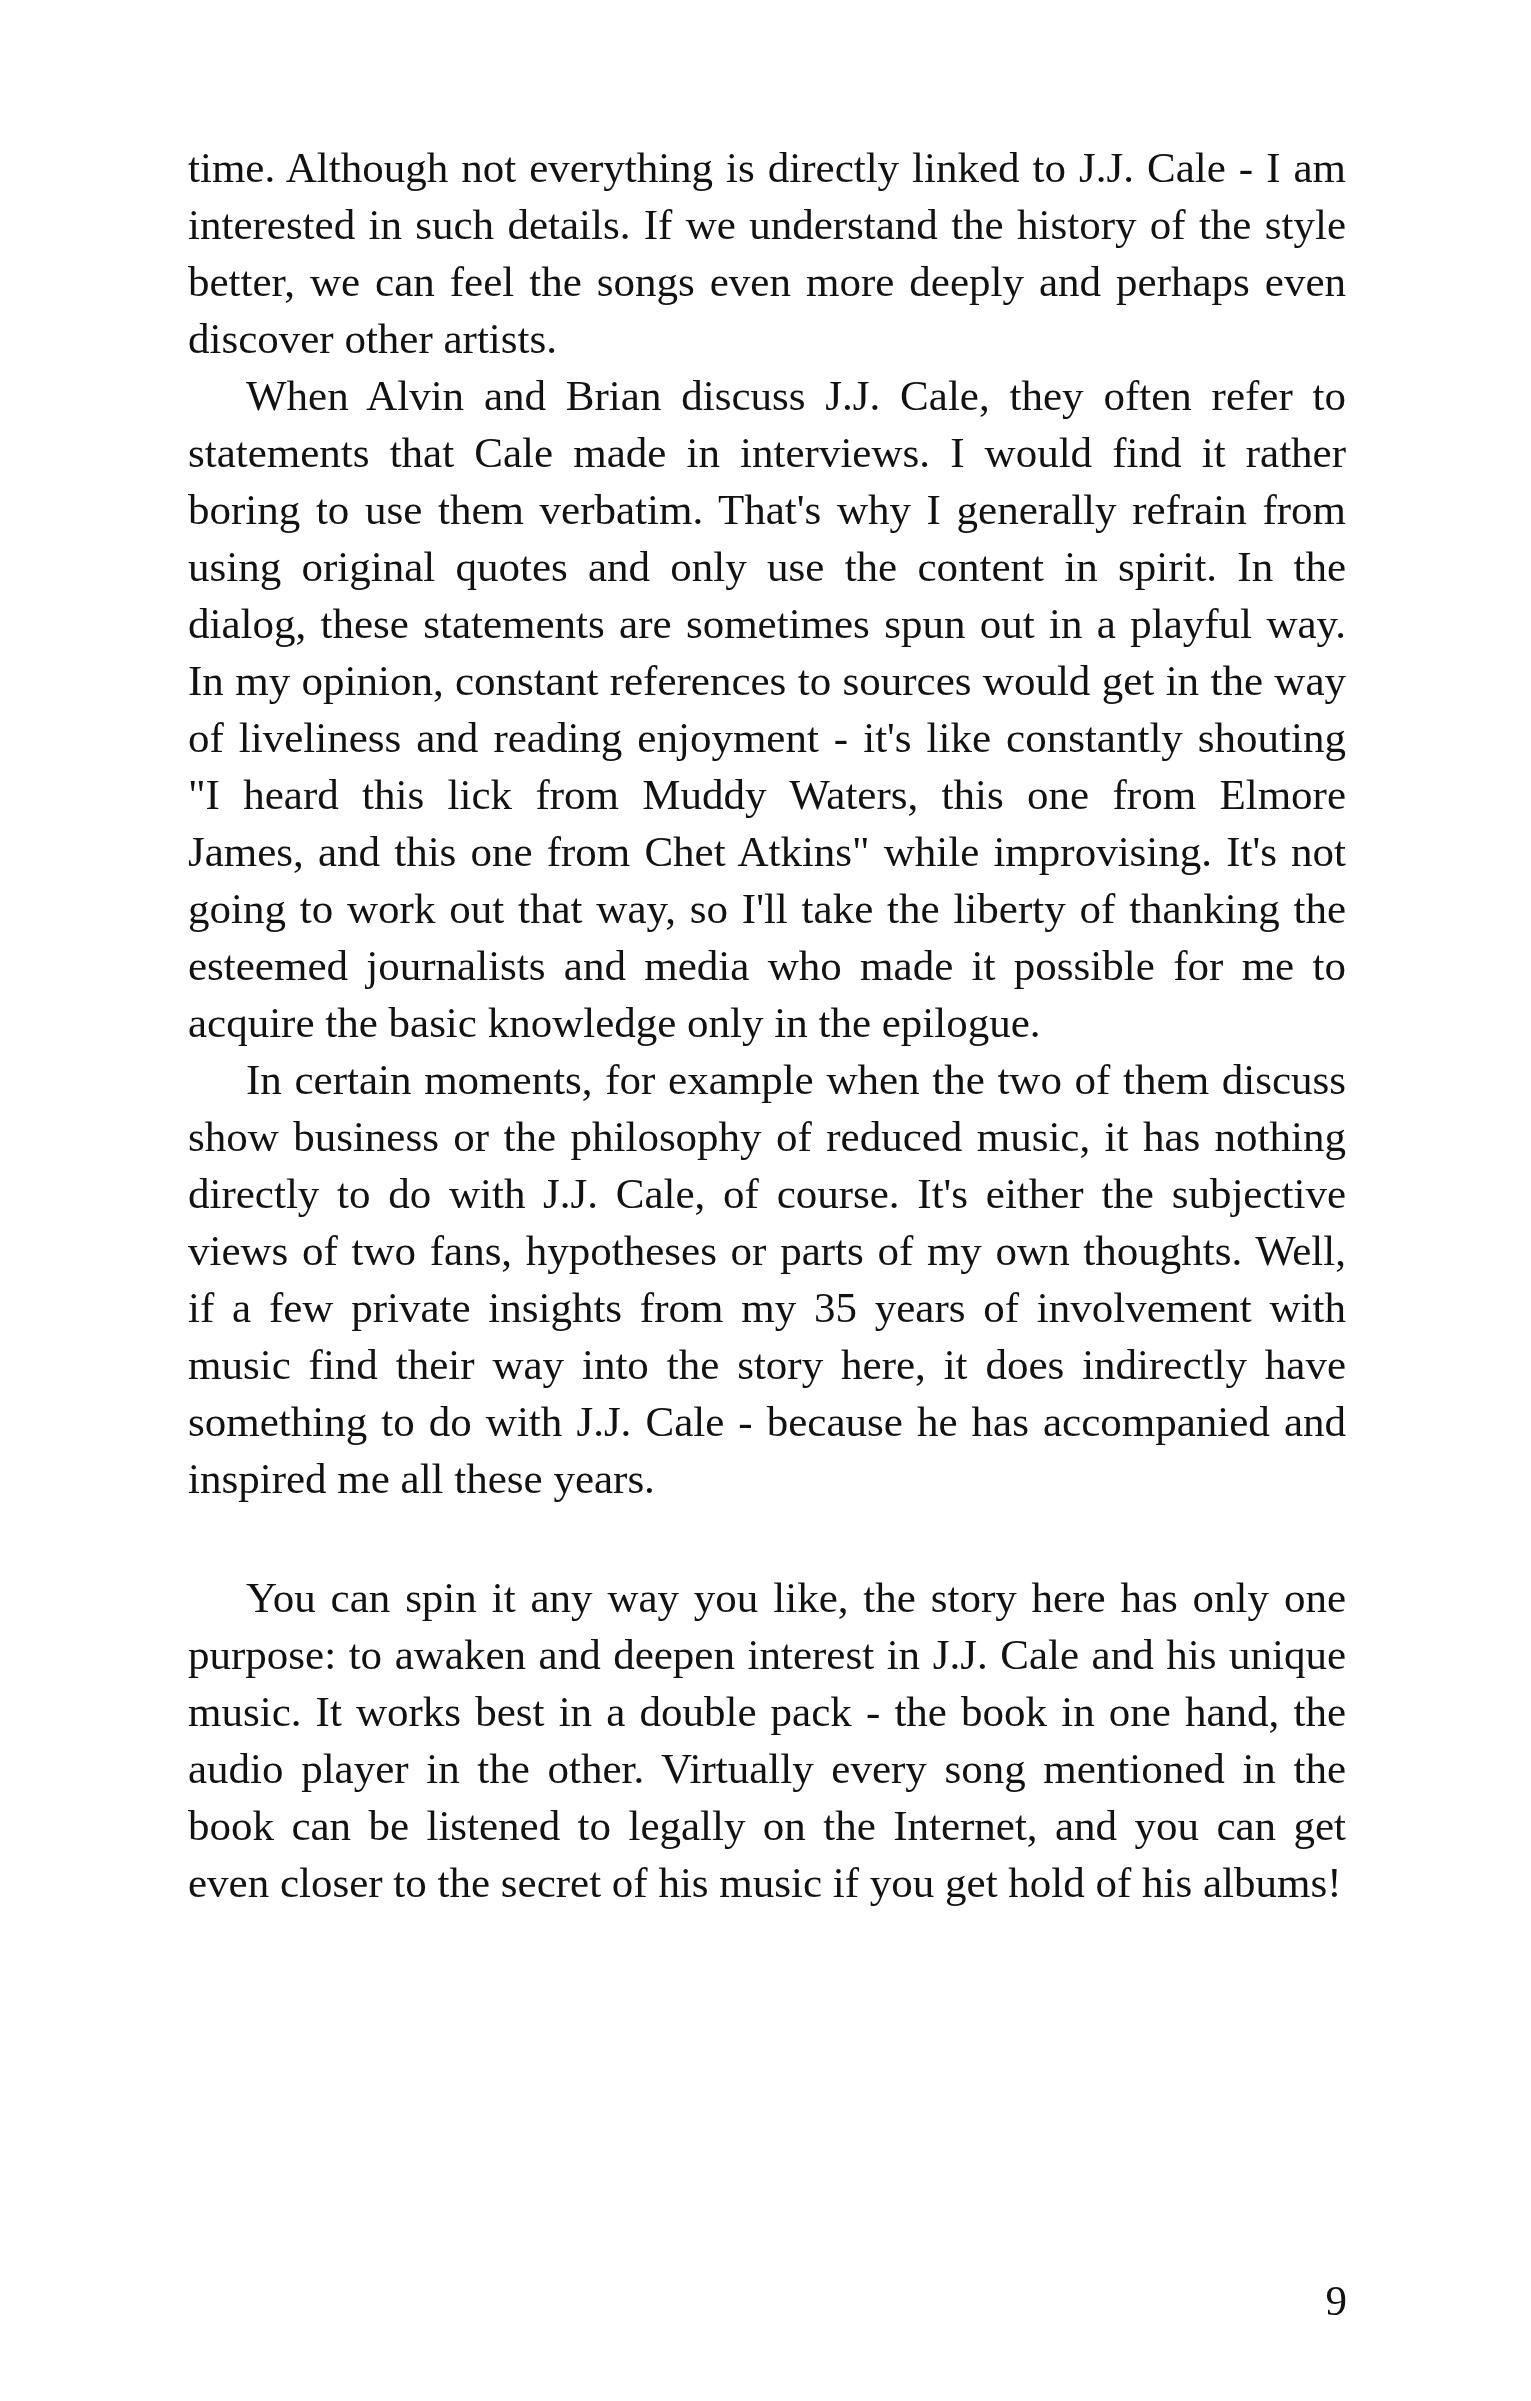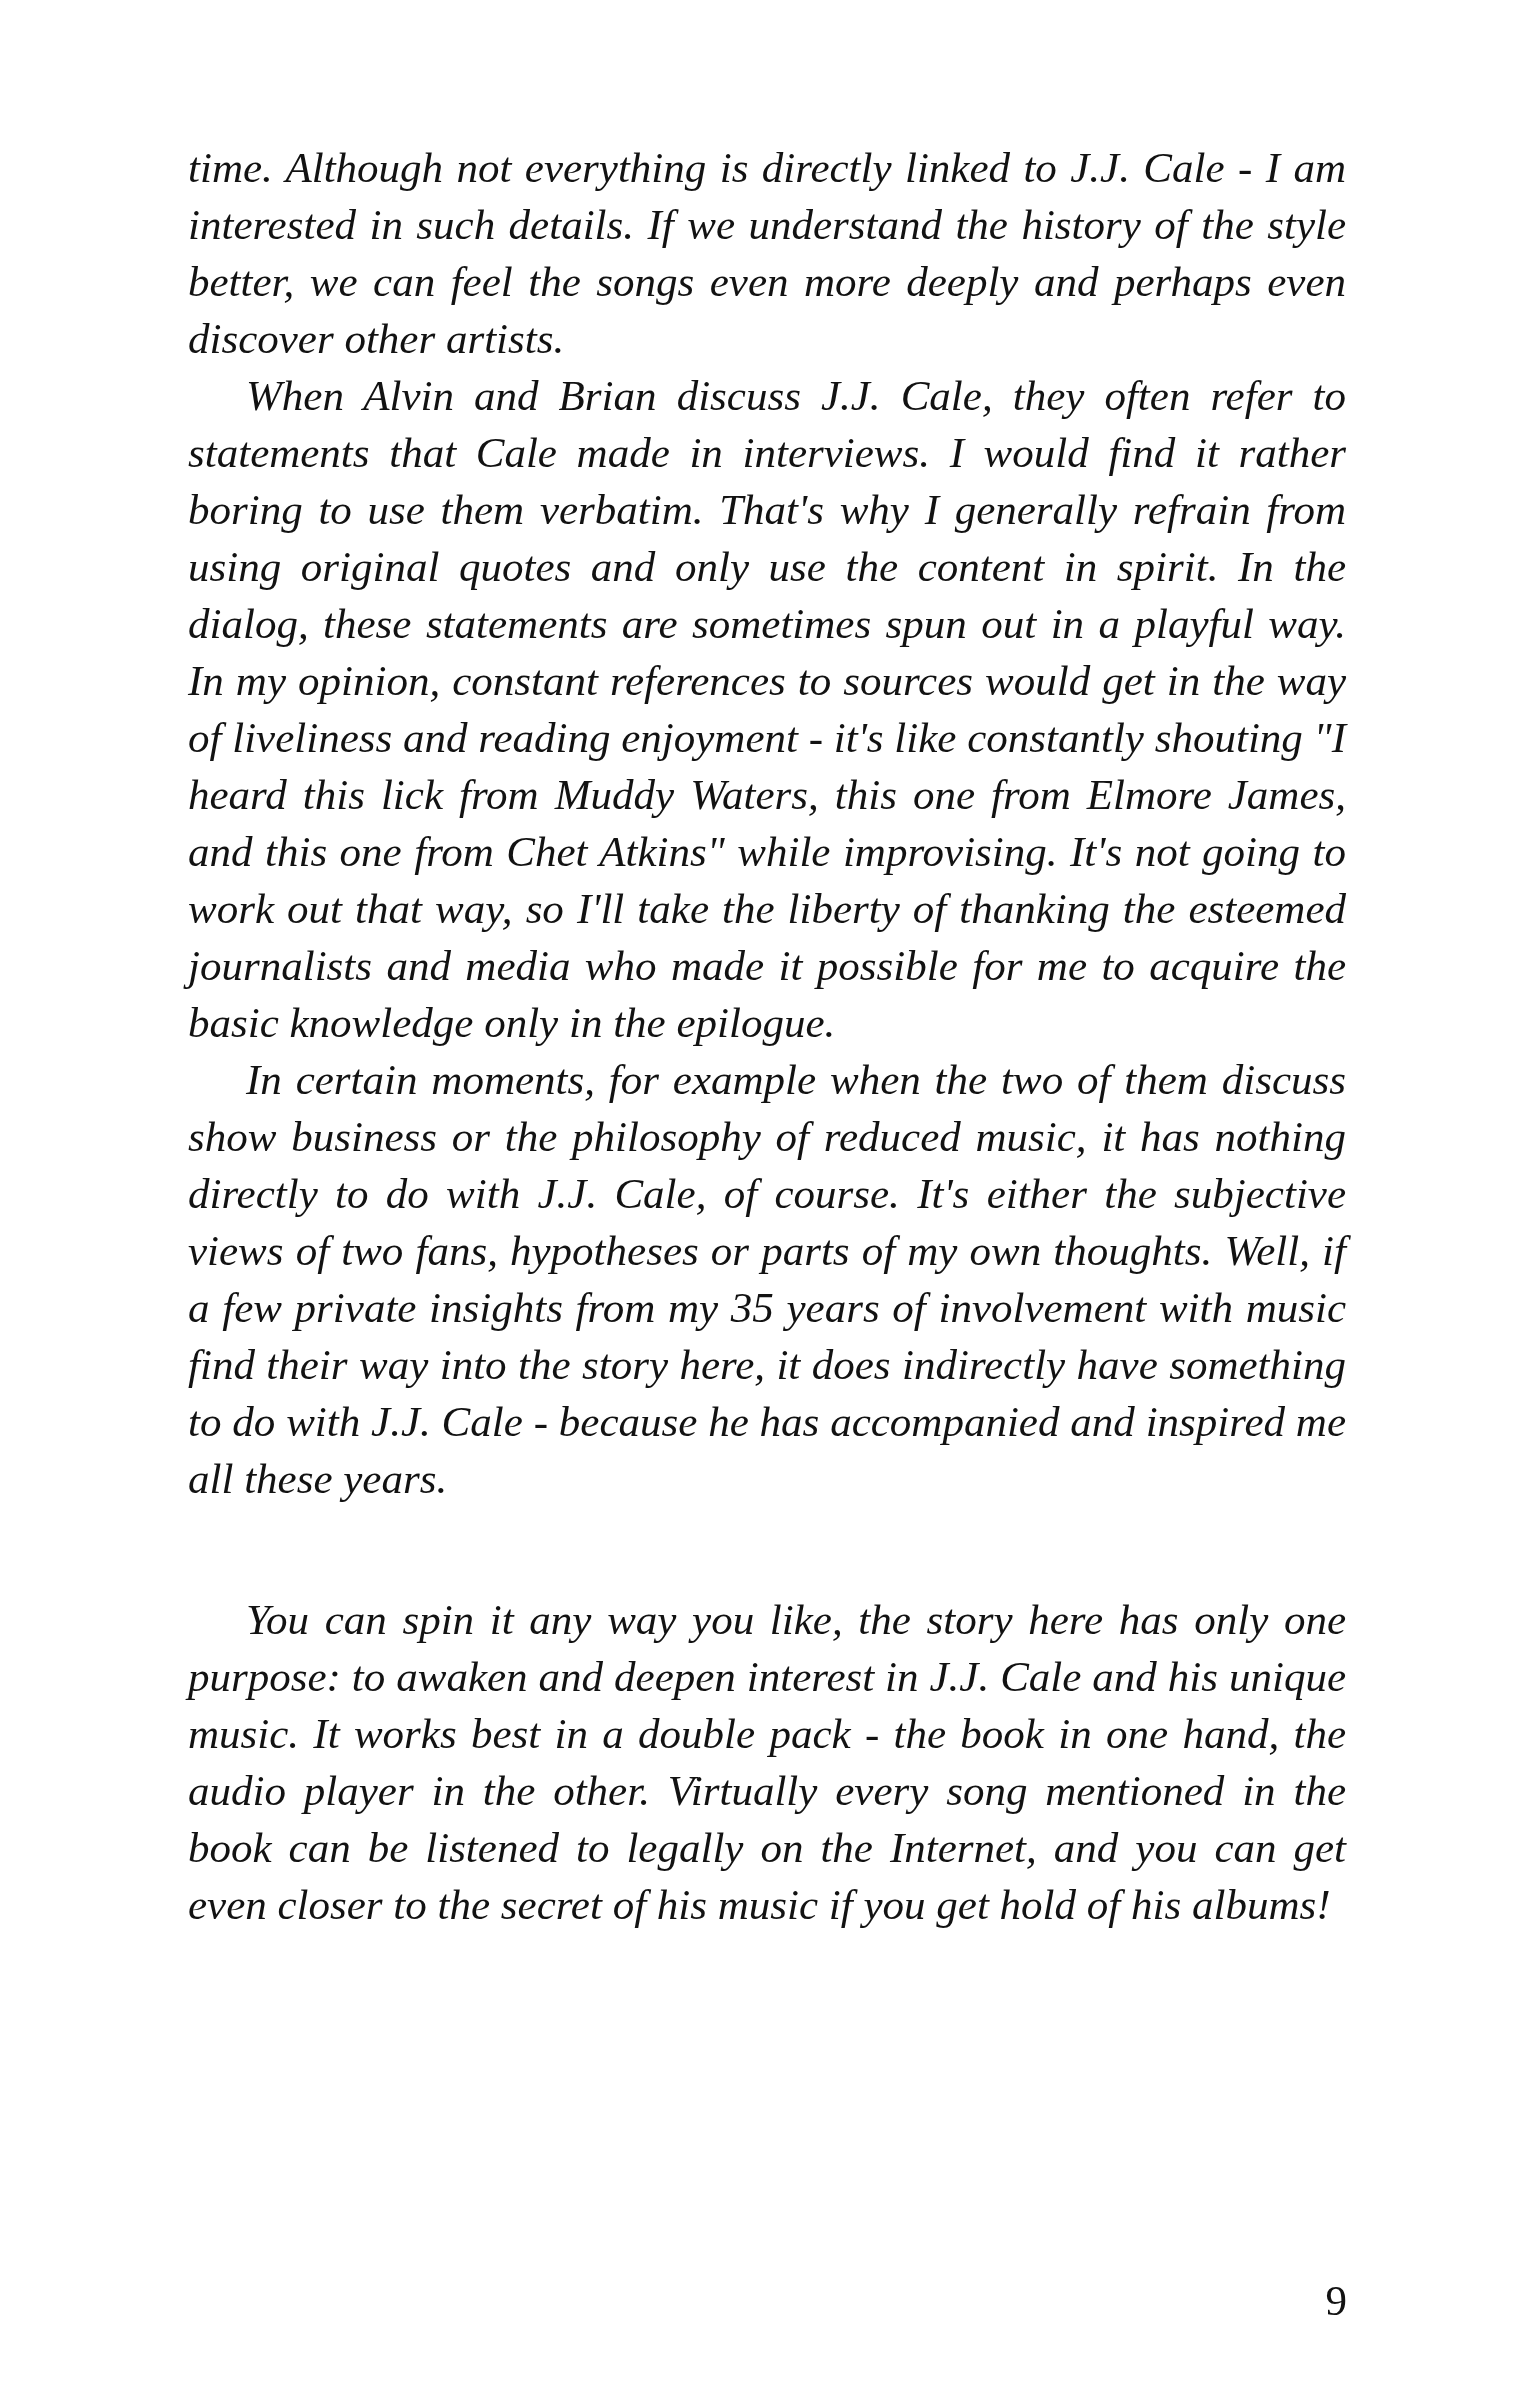--- a/index.html
+++ b/index.html
@@ -17,31 +17,30 @@
     overflow: hidden;
   }
   .content {
     position: absolute;
     left: 188px;
     top: 139px;
     width: 1158px;
     font-size: 43px;
     line-height: 57px;
     text-align: justify;
-    font-style: italic;
   }
   .content p {
     margin: 0;
     padding: 0;
   }
   .content p.indent {
     text-indent: 58px;
   }
   .content p.gap {
-    margin-top: 84px;
+    margin-top: 62px;
   }
   .page-number {
     position: absolute;
     right: 185px;
     top: 2272px;
     font-size: 43px;
     line-height: 57px;
     color: #121212;
   }
 </style>

